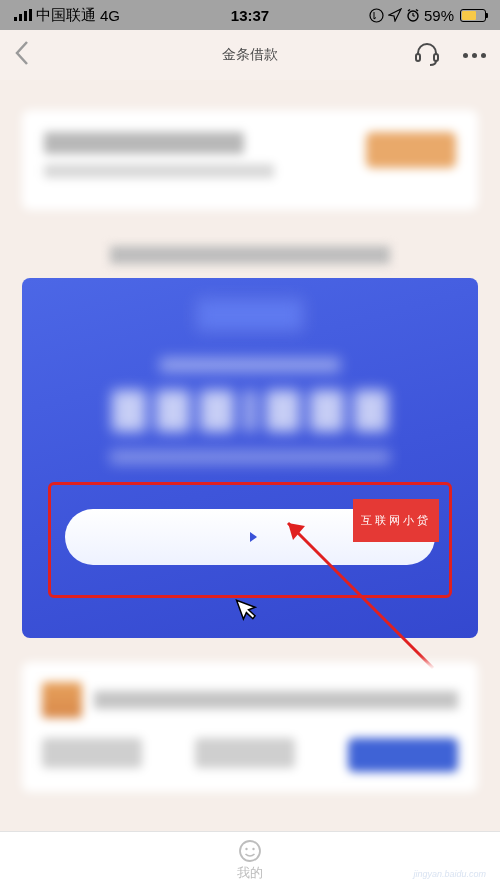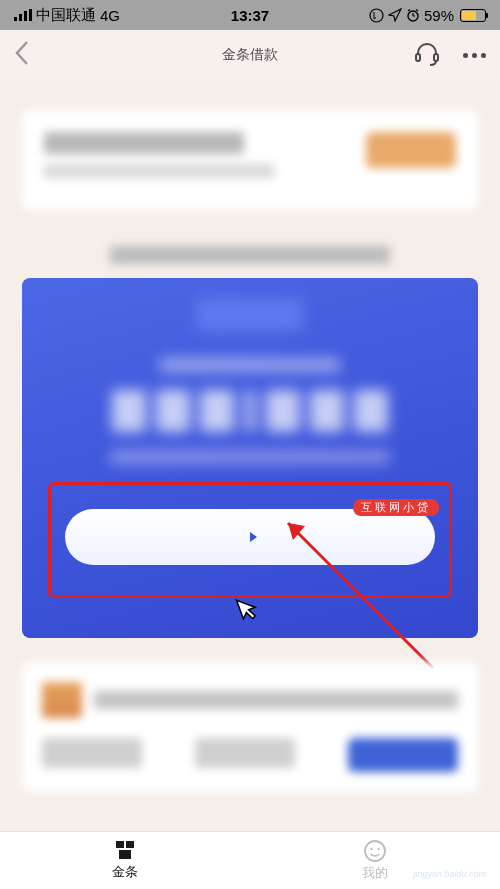--- a/index.html
+++ b/index.html
@@ -116,22 +116,22 @@
   .main-btn .caret {
     width: 0; height: 0; border-top: 5px solid transparent; border-bottom: 5px solid transparent;
     border-left: 7px solid #3a52d8; margin-left: 6px;
   }
   .badge {
     position: absolute;
     top: -10px; right: -4px;
     background: #e53935;
     color: #fff;
     font-size: 11px;
-    padding: 1px 8px;
-    border-radius: 8px;
+    padding: 14px 8px;
+    border-radius: 0;
   }
   .cursor {
     position: absolute;
     left: 46%;
     bottom: -4px;
     width: 0; height: 0;
     transform: rotate(-20deg);
   }
   .cursor svg { display: block; }
 
@@ -317,28 +317,20 @@
     <div class="card3-row">
       <div class="chip-g"></div>
       <div class="chip-g"></div>
       <div class="chip-b"></div>
     </div>
   </div>
 
 </div>
 
 <div class="tab-bar">
-  <div class="tab active">
-    <svg width="22" height="20" viewBox="0 0 22 20">
-        <rect x="2" y="0" width="8" height="7" fill="#1a1a1a"></rect>
-        <rect x="12" y="0" width="8" height="7" fill="#1a1a1a"></rect>
-        <rect x="5" y="9" width="12" height="9" fill="#1a1a1a"></rect>
-      </svg>
-    <span>金条</span>
-  </div>
   <div class="tab">
     <svg width="22" height="22" viewBox="0 0 22 22">
         <circle cx="11" cy="11" r="10" fill="none" stroke="#bdbdbd" stroke-width="1.8"></circle>
         <circle cx="7.5" cy="9" r="1.2" fill="#bdbdbd"></circle>
         <circle cx="14.5" cy="9" r="1.2" fill="#bdbdbd"></circle>
         <path d="M6.5 14 q4.5 4 9 0" fill="none" stroke="#bdbdbd" stroke-width="1.6"></path>
       </svg>
     <span>我的</span>
   </div>
   <div class="watermark">

